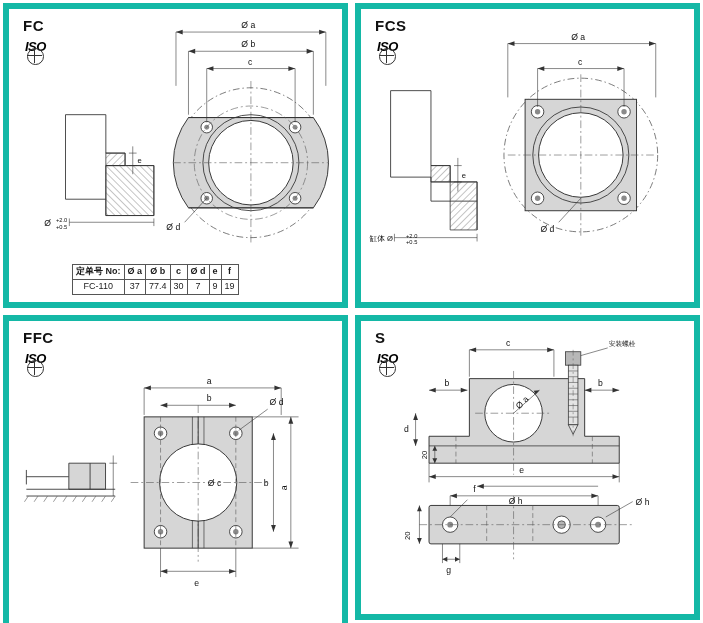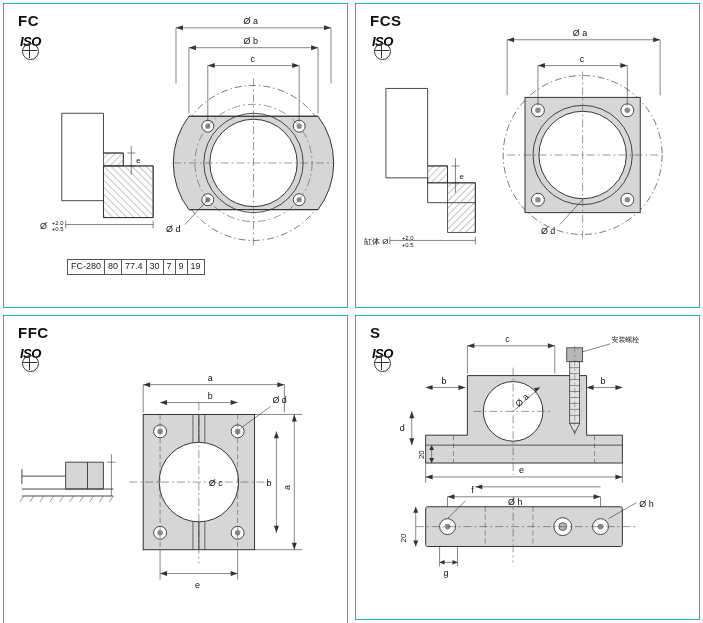--- a/index.html
+++ b/index.html
@@ -14,21 +14,21 @@
     color: #1a1a1a;
     overflow: hidden;
   }
   .page {
     position: relative;
     width: 703px;
     height: 623px;
   }
   .panel {
     position: absolute;
-    border: 1px solid #14b8a6;
+    border: 6px solid #14b8a6;
     box-sizing: border-box;
     background: #ffffff;
   }
   #panel-fc   { left: 3px;   top: 3px;   width: 345px; height: 305px; }
   #panel-fcs  { left: 355px; top: 3px;   width: 345px; height: 305px; }
   #panel-ffc  { left: 3px;   top: 315px; width: 345px; height: 363px; }
   #panel-s    { left: 355px; top: 315px; width: 345px; height: 305px; }
 
   .panel-title {
     position: absolute;
@@ -223,23 +223,32 @@
       <text x="241" y="40" font-size="9" fill="#111">Ø b</text>
       <text x="248" y="58" font-size="9" fill="#111">c</text>
       <text x="163" y="230" font-size="9" fill="#111">Ø d</text>
       <text x="36" y="226" font-size="9" fill="#111">Ø</text>
       <text x="48" y="222" font-size="6" fill="#111">+2.0</text>
       <text x="48" y="229" font-size="6" fill="#111">+0.5</text>
     </svg>
 
     <table class="spec" id="table-fc">
       <tbody>
+          <tr>
+        <th class="lbl">定单号 No:</th>
+        <th>Ø a</th>
+        <th>Ø b</th>
+        <th>c</th>
+        <th>Ø d</th>
+        <th>e</th>
+        <th>f</th>
+      </tr>
       <tr>
-        <td class="lbl">FC-280</td>
-        <td>80</td>
+        <td class="lbl">FC-110</td>
+        <td>37</td>
         <td>77.4</td>
         <td>30</td>
         <td>7</td>
         <td>9</td>
         <td>19</td>
       </tr>
     </tbody>
       </table>
   </div>
 

